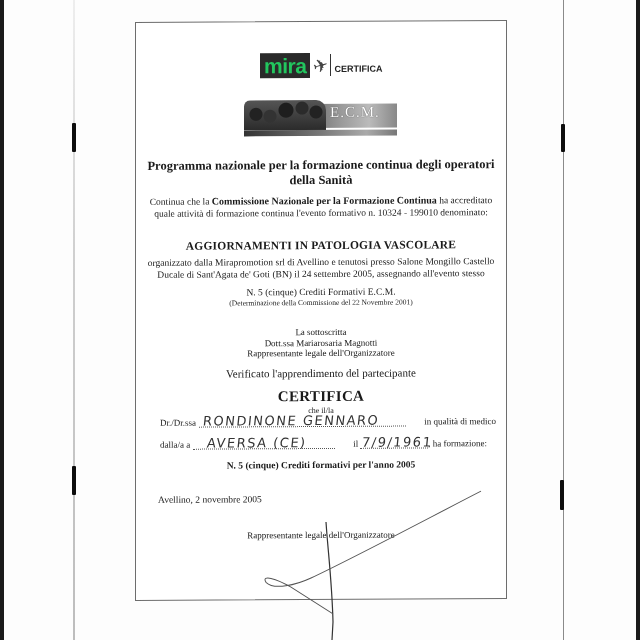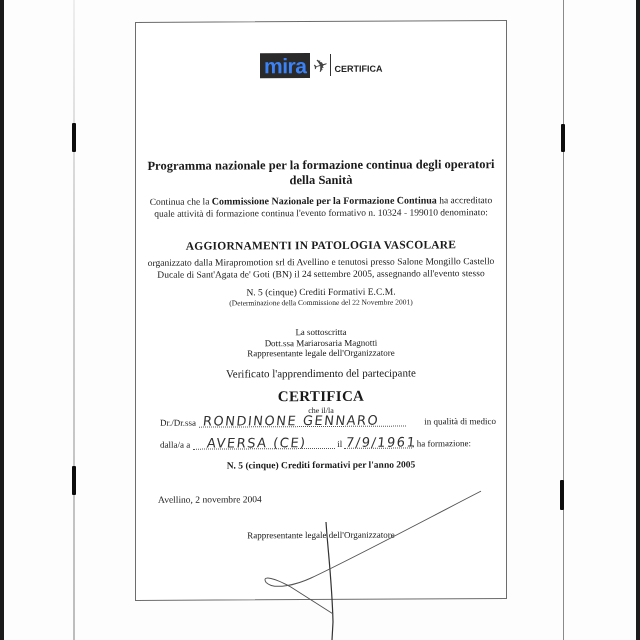--- a/index.html
+++ b/index.html
@@ -7,21 +7,21 @@
   .edge-bar { position:absolute; top:0; width:4px; height:640px; background:#1b1b1b; }
   .edge-left { left:0; }
   .edge-right { right:0; }
   .glass-line { position:absolute; top:0; width:2px; height:640px; background:#c9c9c9; }
   .glass-left { left:73px; background:linear-gradient(#eee,#cfcfcf 40%,#bdbdbd); }
   .glass-right { left:563px; background:#8a8a8a; width:1px; }
   .clip { position:absolute; width:4px; background:#0d0d0d; border-radius:1px; }
   .page { position:absolute; left:135px; top:21px; width:370px; height:577px; border:1.5px solid #6d6d6d; transform:skewY(-0.3deg); background:#ffffff; }
   .abs { position:absolute; left:0; right:0; text-align:center; }
   .logo-row { position:absolute; top:30px; left:124px; height:26px; display:flex; align-items:center; }
-  .mira-box { background:#2a2a2a; color:#3b82f6; font-family:"Liberation Sans", sans-serif; font-size:21px; font-weight:bold; padding:0 4px; height:25px; line-height:25px; letter-spacing:-0.5px; }
+  .mira-box { background:#2a2a2a; color:#22c55e; font-family:"Liberation Sans", sans-serif; font-size:21px; font-weight:bold; padding:0 4px; height:25px; line-height:25px; letter-spacing:-0.5px; }
   .bird { font-size:18px; color:#444; margin:0 2px 0 3px; font-family:"DejaVu Sans", sans-serif; transform:rotate(-15deg); }
   .vbar { width:1px; height:22px; background:#333; margin-right:3px; }
   .promo { font-family:"Liberation Sans", sans-serif; font-size:9px; font-weight:bold; color:#222; margin-top:8px; }
   .ecm-banner { position:absolute; top:74px; left:108px; width:153px; height:40px; }
   .ecm-people { position:absolute; left:0; top:4px; width:82px; height:30px; background:radial-gradient(circle at 12px 14px,#222 6px,transparent 7px),radial-gradient(circle at 26px 16px,#333 6px,transparent 7px),radial-gradient(circle at 42px 10px,#1e1e1e 7px,transparent 8px),radial-gradient(circle at 58px 8px,#2b2b2b 6px,transparent 7px),radial-gradient(circle at 72px 12px,#222 6px,transparent 7px),linear-gradient(#555,#2b2b2b); border-radius:6px 10px 0 0; }
   .ecm-bg { position:absolute; left:60px; top:8px; width:93px; height:24px; background:linear-gradient(90deg,#666,#9a9a9a 40%,#bbb 70%,#888); }
   .ecm-text { position:absolute; left:86px; top:8px; font-size:15px; color:#fff; letter-spacing:1px; text-shadow:0 0 1px #222; }
   .ecm-strip { position:absolute; left:0; top:34px; width:153px; height:6px; background:linear-gradient(90deg,#333,#777 50%,#aaa 80%,#777); }
   .h-program { top:136px; font-size:12.5px; font-weight:bold; }
   .premesso { top:173px; font-size:9.5px; line-height:12px; padding:0 12px; }
@@ -58,20 +58,26 @@
 
 <div class="page">
 
   <div class="logo-row">
     <span class="mira-box">mira</span>
     <span class="bird">✈</span>
     <span class="vbar"></span>
     <span class="promo">CERTIFICA</span>
   </div>
 
+  <div class="ecm-banner">
+    <div class="ecm-bg"></div>
+    <div class="ecm-people"></div>
+    <div class="ecm-text">E.C.M.</div>
+    <div class="ecm-strip"></div>
+  </div>
 
   <div class="abs h-program">Programma nazionale per la formazione continua degli operatori della Sanità</div>
 
   <div class="abs premesso">
     <span>Continua che la </span><b>Commissione Nazionale per la Formazione Continua</b><span> ha accreditato quale attività di formazione continua l'evento formativo n. 10324 - 199010 denominato:</span>
   </div>
 
   <div class="abs event-title">AGGIORNAMENTI IN PATOLOGIA VASCOLARE</div>
   <div class="abs organizzato">organizzato dalla Mirapromotion srl di Avellino e tenutosi presso Salone Mongillo Castello Ducale di Sant'Agata de' Goti (BN) il 24 settembre 2005, assegnando all'evento stesso</div>
   <div class="abs crediti">N. 5 (cinque) Crediti Formativi E.C.M.</div>
@@ -93,29 +99,29 @@
       <span class="hand">RONDINONE GENNARO</span>
     </span>
     <span style="margin-left:18px;">in qualità di medico</span>
   </div>
 
   <div class="field-row row2">
     <span>dalla/a a</span>
     <span class="dots" style="width:142px;margin-left:3px;">
       <span class="hand" style="left:14px;">AVERSA (CE)</span>
     </span>
-    <span style="margin-left:2px;">il</span>
+    <span style="margin-left:18px;">il</span>
     <span class="dots" style="width:68px;margin-left:2px;">
       <span class="hand" style="left:2px;">7/9/1961</span>
     </span>
     <span>, ha formazione:</span>
   </div>
 
   <div class="abs crediti-anno">N. 5 (cinque) Crediti formativi per l'anno 2005</div>
 
-  <div class="date">Avellino, 2 novembre 2004</div>
+  <div class="date">Avellino, 2 novembre 2005</div>
   <div class="abs rappr">Rappresentante legale dell'Organizzatore</div>
 
   <svg class="signature" viewBox="0 0 370 620">
     <path d="M190 500 C 192 530, 196 560, 197 600 L 196 618" stroke="#333" stroke-width="1.2" fill="none"></path>
     <path d="M197 592 L 155 565 C 140 556, 125 552, 130 560 C 138 568, 160 563, 175 556 C 220 535, 290 498, 345 470" stroke="#555" stroke-width="1" fill="none"></path>
   </svg>
 </div>
 
 </body></html>

